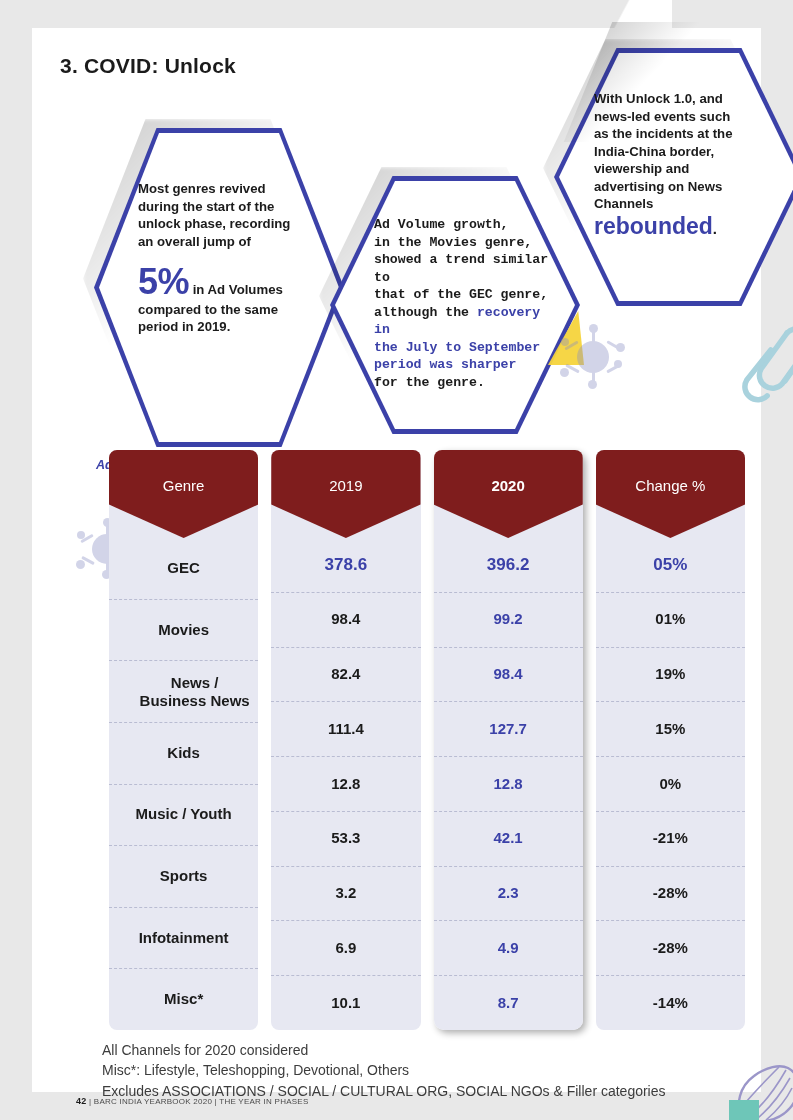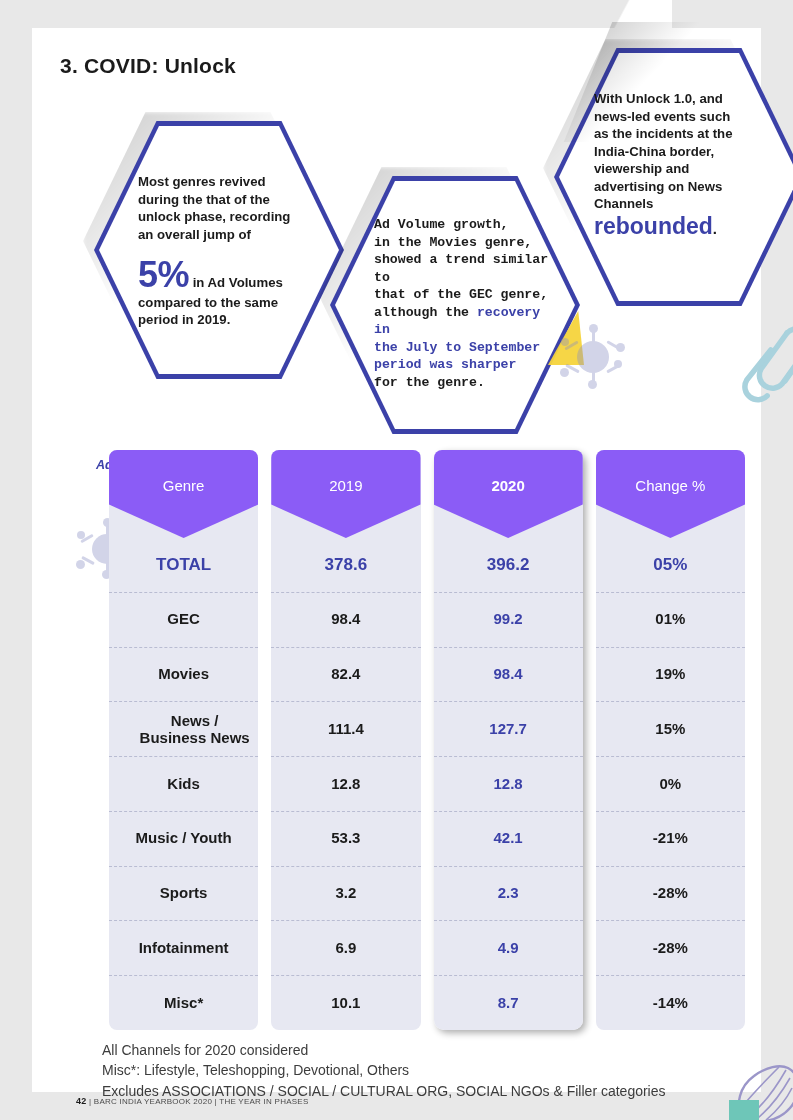--- a/index.html
+++ b/index.html
@@ -72,21 +72,21 @@
     line-height: 1.02; letter-spacing: -0.5px;
   }
   .big-word {
     font-size: 23px; font-weight: bold; color: #3b41a8;
     line-height: 1.1;
   }
   .plain-dot { color:#1b1b1b; font-size:15px; }
   .inline-reg { font-size: 13.2px; font-weight: bold; color:#1b1b1b; }
 
   
-  #hex1 { left: 62px; top: 93px; width: 250px; height: 258px; }
+  #hex1 { left: 62px; top: 100px; width: 250px; height: 319px; }
   #hex1 .hex-text { left: 44px; top: 52px; width: 178px; }
   
   #hex2 { left: 298px; top: 148px; width: 250px; height: 258px; }
   #hex2 .hex-text { left: 44px; top: 40px; width: 184px; font-family: Liberation Mono, monospace; }
   
   #hex3 { left: 522px; top: 20px; width: 250px; height: 258px; }
   #hex3 .hex-text { left: 40px; top: 42px; width: 182px; }
 
   
   .yellow-wedge {
@@ -146,21 +146,21 @@
   }
   .col-body {
     position: absolute; inset: 0;
     background: #e7e8f2;
     border-radius: 8px;
   }
   .col.hl .col-body { border-radius: 10px; }
   .col-head {
     position: absolute; left: 0; top: 0; right: 0;
     height: 88px;
-    background: #8b5cf6;
+    background: #7f1d1d;
     clip-path: polygon(0% 0%, 100% 0%, 100% 62%, 50% 100%, 0% 62%);
     border-radius: 8px 8px 0 0;
     display: flex; align-items: flex-start; justify-content: center;
   }
   .col-head span {
     margin-top: 27px;
     font-size: 15px; color: #ffffff; font-weight: normal;
   }
   .col-head.bold span { font-weight: bold; }
 
@@ -202,21 +202,21 @@
     <div class="fold"></div>
 
     <div class="title">3. COVID: Unlock</div>
 
     <div class="hex" id="hex1">
       <div class="hex-shadow"></div>
       <div class="hex-shape"></div>
       <div class="hex-inner"></div>
       <div class="hex-text">
         <div>Most genres revived</div>
-        <div>during the that of the</div>
+        <div>during the start of the</div>
         <div>unlock phase, recording</div>
         <div>an overall jump of</div>
         <div style="margin-top:14px;">
           <span class="big-stat">5%</span><span class="inline-reg"> in Ad Volumes</span>
         </div>
         <div>compared to the same</div>
         <div>period in 2019.</div>
       </div>
     </div>
 
@@ -310,21 +310,20 @@
     <div class="tbl-label">Ad Volumes (Mn secs)</div>
 
     <div class="table">
 
       <div class="col">
         <div class="col-body"></div>
         <div class="col-head">
           <span>Genre</span>
         </div>
         <div class="cells">
-          <div class="cell total">TOTAL</div>
           <div class="cell">GEC</div>
           <div class="cell">Movies</div>
           <div class="cell two-line" style="white-space:pre-line;">News /
 Business News</div>
           <div class="cell">Kids</div>
           <div class="cell">Music / Youth</div>
           <div class="cell">Sports</div>
           <div class="cell">Infotainment</div>
           <div class="cell">Misc*</div>
         </div>

